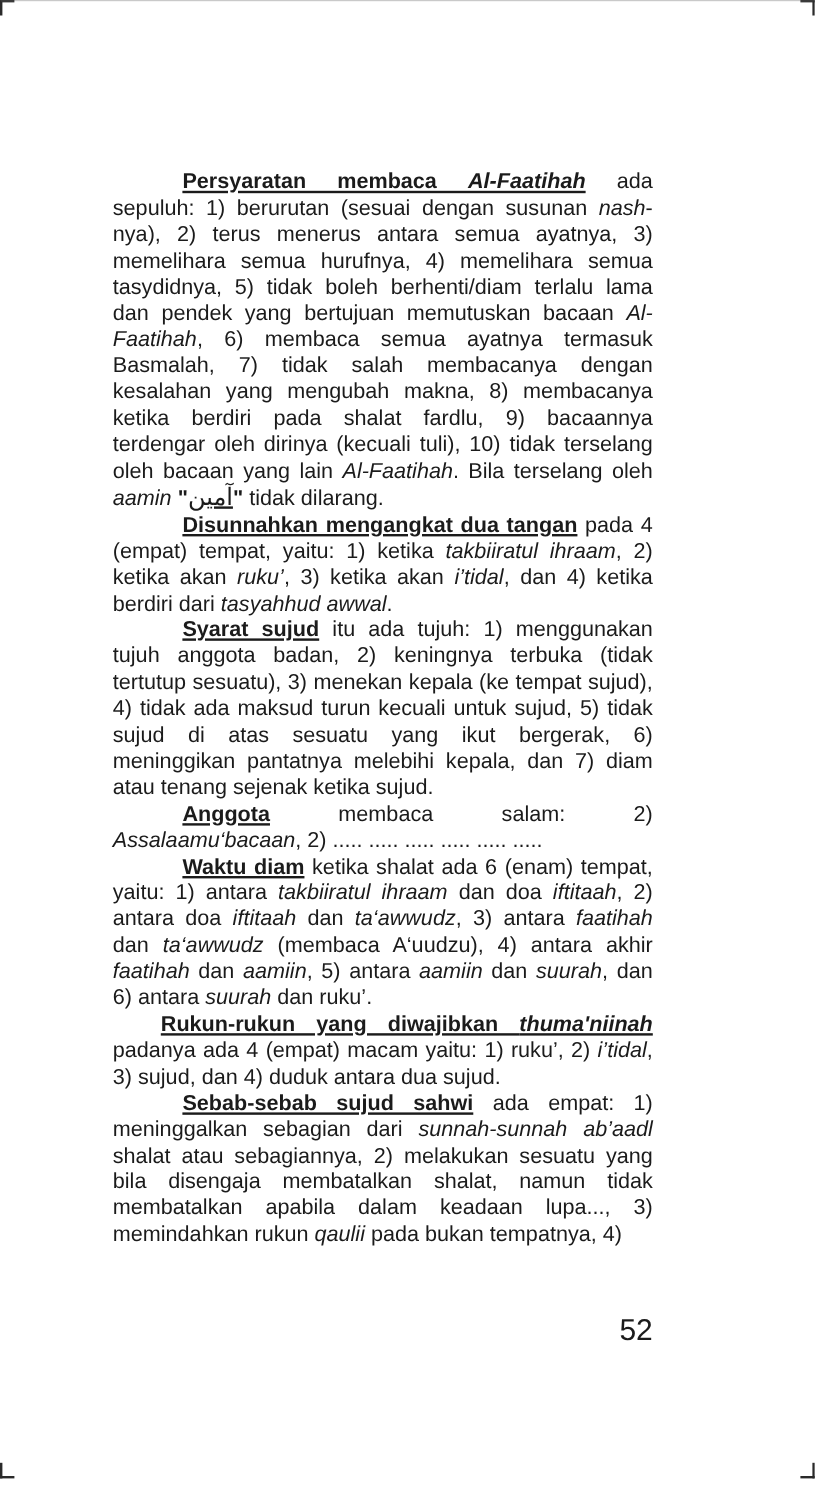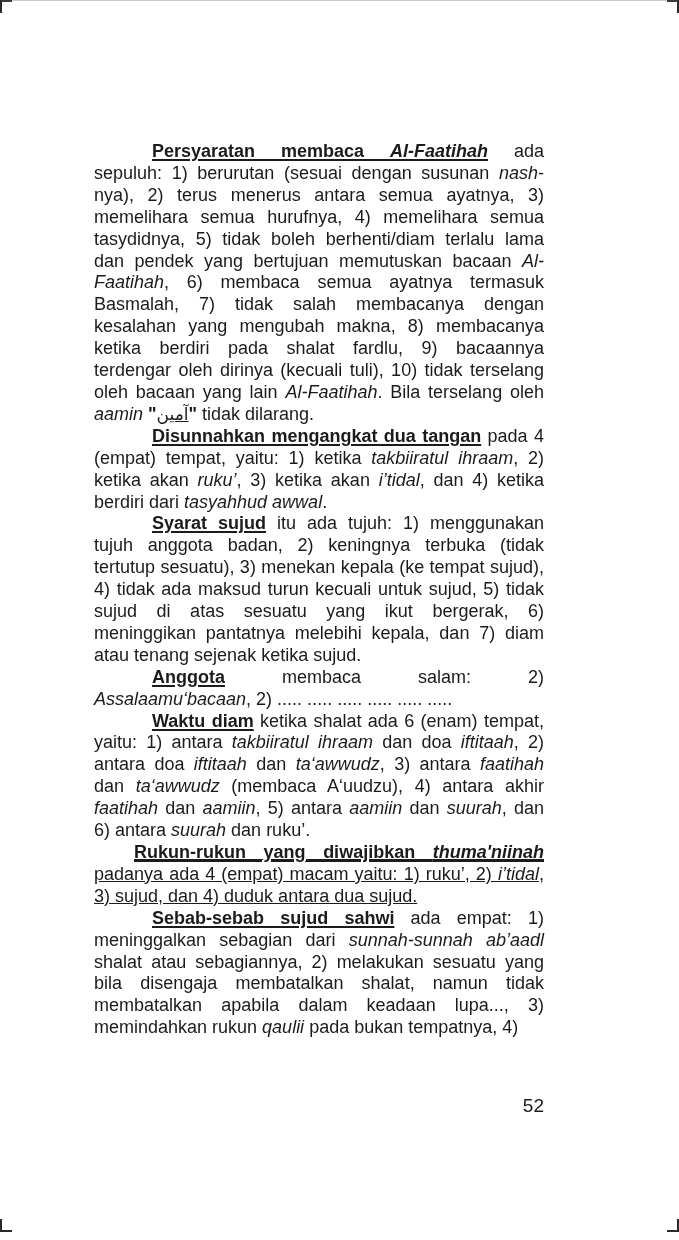--- a/index.html
+++ b/index.html
@@ -17,28 +17,28 @@
     top: 141px;
     width: 450px;
     font-size: 18px;
     line-height: 21.9px;
     text-align: justify;
   }
   .para { text-align: justify; }
   .b  { font-weight: 700; }
   .i  { font-style: italic; }
   .u  { text-decoration: underline; text-decoration-thickness: 2px; text-underline-offset: 2px; }
-  .ar { font-family: "DejaVu Sans", sans-serif; font-size: 17px; text-decoration: underline; }
+  .ar { font-family: "DejaVu Sans", sans-serif; font-size: 20px; text-decoration: underline; }
   .page-number {
     position: absolute;
     top: 1095px;
     left: 94px;
     width: 450px;
     text-align: right;
-    font-size: 19px;
+    font-size: 25px;
     color: #1b1b1b;
   }
   
   .top-edge {
     position: absolute; top: 0; left: 0; right: 0; height: 1px;
     background: #c9c9c9;
   }
   .corner { position: absolute; width: 12px; height: 13px; }
   .corner.tl { left: 0;  top: 0;       border-left: 2px solid #2a2a2a;  border-top: 2px solid #3a3a3a; }
   .corner.tr { right: 0; top: 0;       border-right: 2px solid #2a2a2a; border-top: 2px solid #3a3a3a; }
@@ -53,17 +53,17 @@
 <div class="corner tr"></div>
 <div class="corner bl"></div>
 <div class="corner br"></div>
 
 <div class="page-content">
     <p class="para" style="text-indent: 58px;"><span class="b u">Persyaratan membaca </span><span class="b i u">Al-Faatihah</span><span> ada sepuluh: 1) berurutan (sesuai dengan susunan </span><span class="i">nash</span><span>-nya), 2) terus menerus antara semua ayatnya, 3) memelihara semua hurufnya, 4) memelihara semua tasydidnya, 5) tidak boleh berhenti/diam terlalu lama dan pendek yang bertujuan memutuskan bacaan </span><span class="i">Al-Faatihah</span><span>, 6) membaca semua ayatnya termasuk Basmalah, 7) tidak salah membacanya dengan kesalahan yang mengubah makna, 8) membacanya ketika berdiri pada shalat fardlu, 9) bacaannya terdengar oleh dirinya (kecuali tuli), 10) tidak terselang oleh bacaan yang lain </span><span class="i">Al-Faatihah</span><span>. Bila terselang oleh </span><span class="i">aamin</span><span class="b"> "</span><span class="ar">آمين</span><span class="b">"</span><span> tidak dilarang.</span></p>
     <p class="para" style="text-indent: 58px;"><span class="b u">Disunnahkan mengangkat dua tangan</span><span> pada 4 (empat) tempat, yaitu: 1) ketika </span><span class="i">takbiiratul ihraam</span><span>, 2) ketika akan </span><span class="i">ruku’</span><span>, 3) ketika akan </span><span class="i">i’tidal</span><span>, dan 4) ketika berdiri dari </span><span class="i">tasyahhud awwal</span><span>.</span></p>
     <p class="para" style="text-indent: 58px;"><span class="b u">Syarat sujud</span><span> itu ada tujuh: 1) menggunakan tujuh anggota badan, 2) keningnya terbuka (tidak tertutup sesuatu), 3) menekan kepala (ke tempat sujud), 4) tidak ada maksud turun kecuali untuk sujud, 5) tidak sujud di atas sesuatu yang ikut bergerak, 6) meninggikan pantatnya melebihi kepala, dan 7) diam atau tenang sejenak ketika sujud.</span></p>
     <p class="para" style="text-indent: 58px;"><span class="b u">Anggota</span><span> membaca salam: 2) </span><span class="i">Assalaamu‘bacaan</span><span>, 2) ..... ..... ..... ..... ..... .....</span></p>
     <p class="para" style="text-indent: 58px;"><span class="b u">Waktu diam</span><span> ketika shalat ada 6 (enam) tempat, yaitu: 1) antara </span><span class="i">takbiiratul ihraam</span><span> dan doa </span><span class="i">iftitaah</span><span>, 2) antara doa </span><span class="i">iftitaah</span><span> dan </span><span class="i">ta‘awwudz</span><span>, 3) antara </span><span class="i">faatihah</span><span> dan </span><span class="i">ta‘awwudz</span><span> (membaca A‘uudzu), 4) antara akhir </span><span class="i">faatihah</span><span> dan </span><span class="i">aamiin</span><span>, 5) antara </span><span class="i">aamiin</span><span> dan </span><span class="i">suurah</span><span>, dan 6) antara </span><span class="i">suurah</span><span> dan ruku’.</span></p>
-    <p class="para" style="text-indent: 40px; text-decoration: underline;"><span class="b u">Rukun-rukun yang diwajibkan </span><span class="b i u">thuma'niinah</span><span> padanya ada 4 (empat) macam yaitu: 1) ruku’, 2) </span><span class="i">i’tidal</span><span>, 3) sujud, dan 4) duduk antara dua sujud.</span></p>
+    <p class="para" style="text-indent: 40px;"><span class="b u">Rukun-rukun yang diwajibkan </span><span class="b i u">thuma'niinah</span><span> padanya ada 4 (empat) macam yaitu: 1) ruku’, 2) </span><span class="i">i’tidal</span><span>, 3) sujud, dan 4) duduk antara dua sujud.</span></p>
     <p class="para" style="text-indent: 58px;"><span class="b u">Sebab-sebab sujud sahwi</span><span> ada empat: 1) meninggalkan sebagian dari </span><span class="i">sunnah-sunnah ab’aadl</span><span> shalat atau sebagiannya, 2) melakukan sesuatu yang bila disengaja membatalkan shalat, namun tidak membatalkan apabila dalam keadaan lupa..., 3) memindahkan rukun </span><span class="i">qaulii</span><span> pada bukan tempatnya, 4)</span></p>
   </div>
 
 <div class="page-number">52</div>
 
 </body></html>

